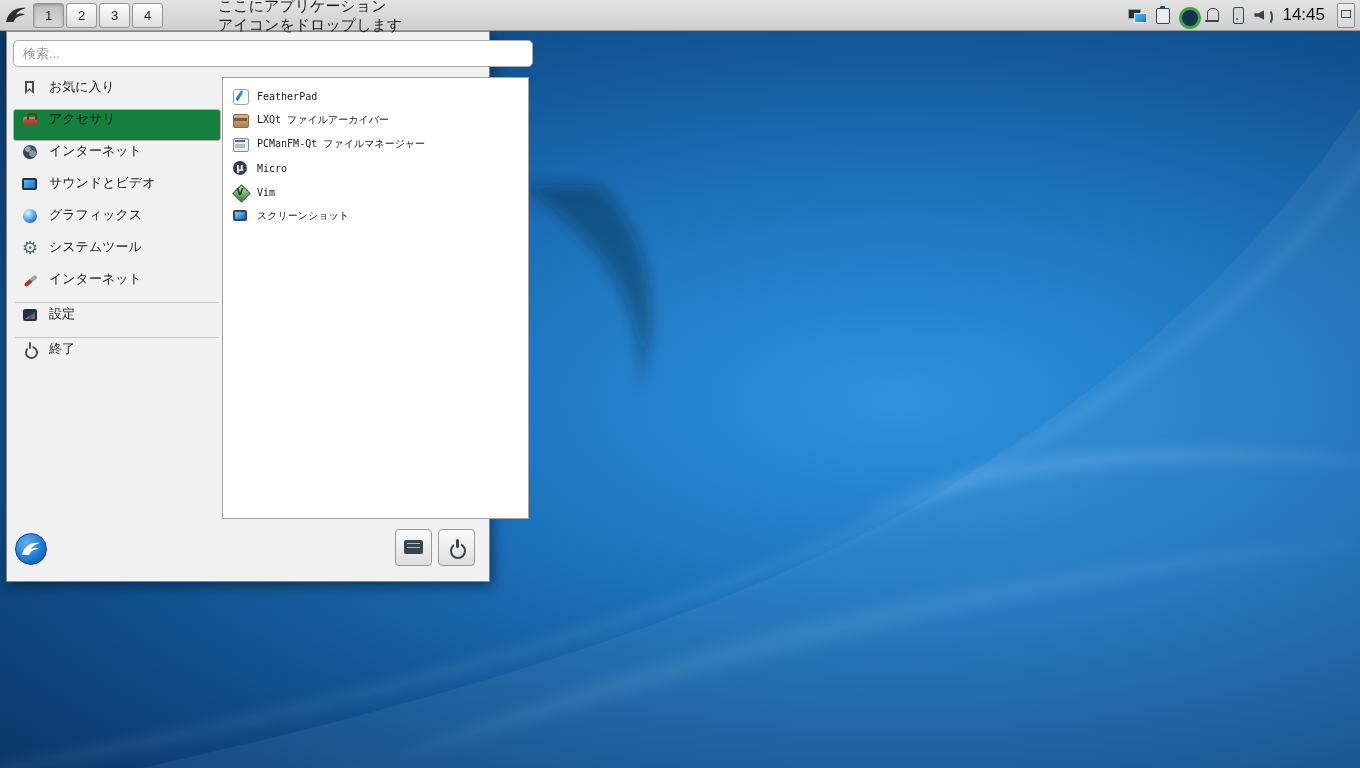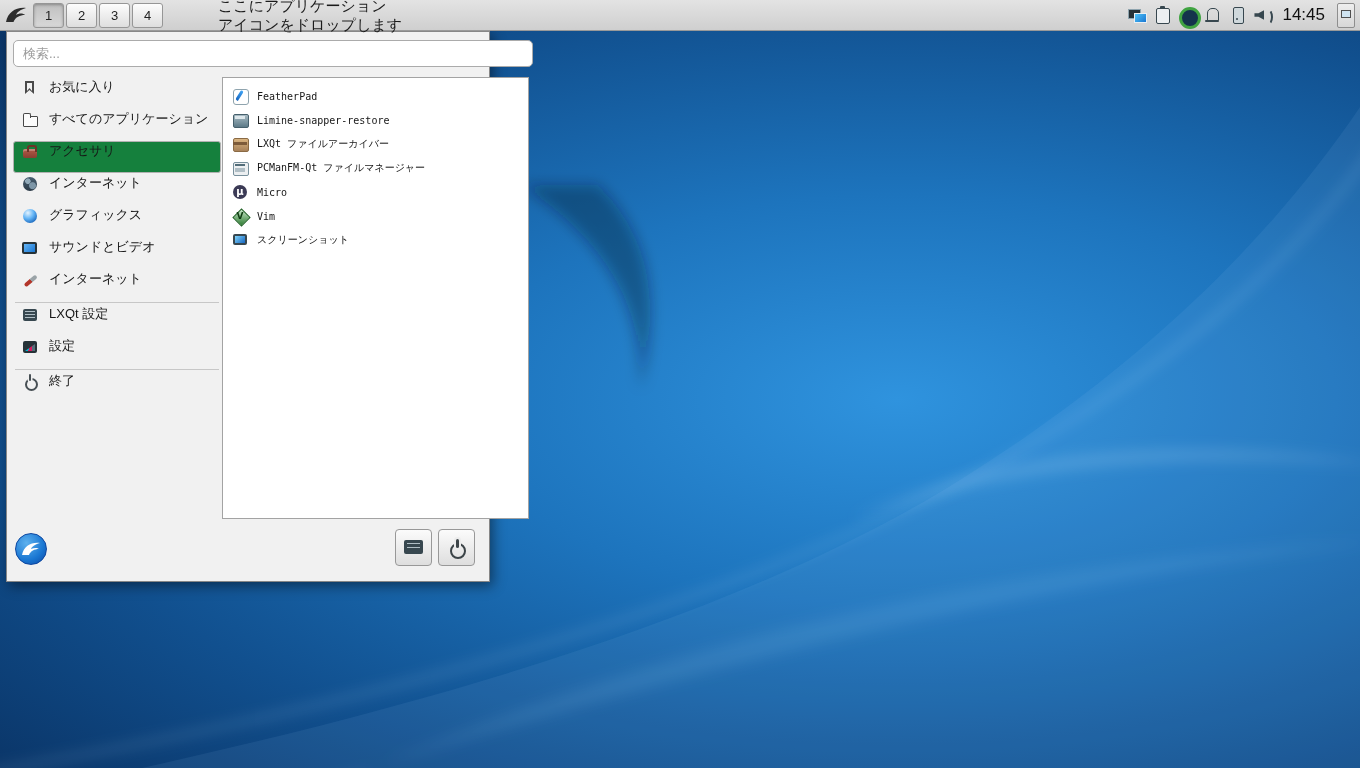--- a/index.html
+++ b/index.html
@@ -202,77 +202,69 @@
 
 <div class="menu">
   <input class="search" type="text" placeholder="検索..." style="">
   <div class="cats">
 
       <div class="cat">
         <span class="cicon i-bookmark"></span>
         <span class="cat-label">お気に入り</span>
       </div>
 
-      <div class="cat">
-        <span class="cicon i-folder"></span>
-        <span class="cat-label">すべてのアプリケーション</span>
-      </div>
 
       <div class="cat selected">
         <span class="cicon i-briefcase"></span>
         <span class="cat-label">アクセサリ</span>
       </div>
 
       <div class="cat">
         <span class="cicon i-globe"></span>
         <span class="cat-label">インターネット</span>
       </div>
 
       <div class="cat">
+        <span class="cicon i-video"></span>
+        <span class="cat-label">サウンドとビデオ</span>
+      </div>
+
+      <div class="cat">
         <span class="cicon i-sphere"></span>
         <span class="cat-label">グラフィックス</span>
       </div>
 
       <div class="cat">
-        <span class="cicon i-video"></span>
-        <span class="cat-label">サウンドとビデオ</span>
-      </div>
-
+        <span class="cicon i-gear"></span>
+        <span class="cat-label">システムツール</span>
+      </div>
 
       <div class="cat">
         <span class="cicon i-tools"></span>
         <span class="cat-label">インターネット</span>
       </div>
     <div class="cat-sep"></div>
-      <div class="cat">
-        <span class="cicon i-lxqt-settings"></span>
-        <span class="cat-label">LXQt 設定</span>
-      </div>
 
       <div class="cat">
         <span class="cicon i-settings"></span>
         <span class="cat-label">設定</span>
       </div>
     <div class="cat-sep"></div>
       <div class="cat">
         <span class="cicon i-power"></span>
         <span class="cat-label">終了</span>
       </div>
     </div>
   <div class="apps">
 
       <div class="app">
         <span class="aicon i-featherpad"></span>
         <span class="app-label">FeatherPad</span>
       </div>
 
-      <div class="app">
-        <span class="aicon i-limine"></span>
-        <span class="app-label">Limine-snapper-restore</span>
-      </div>
 
       <div class="app">
         <span class="aicon i-archiver"></span>
         <span class="app-label">LXQt ファイルアーカイバー</span>
       </div>
 
       <div class="app">
         <span class="aicon i-pcmanfm"></span>
         <span class="app-label">PCManFM-Qt ファイルマネージャー</span>
       </div>

